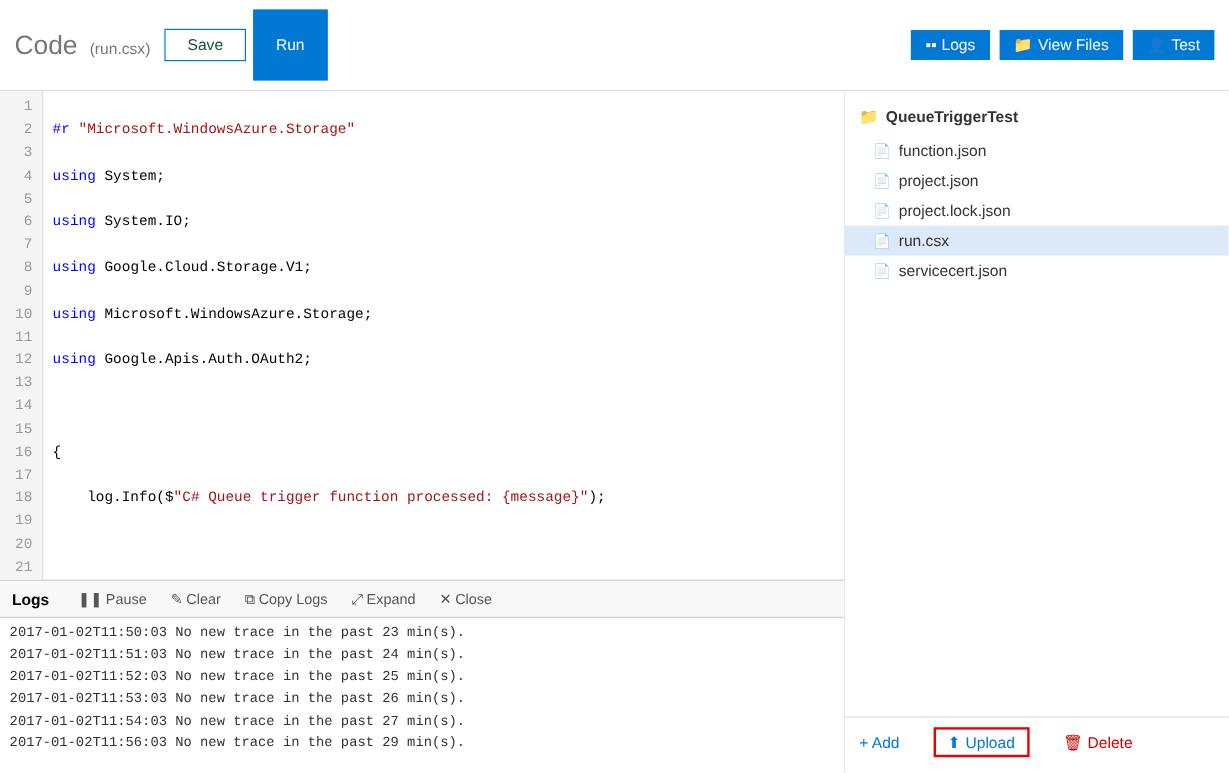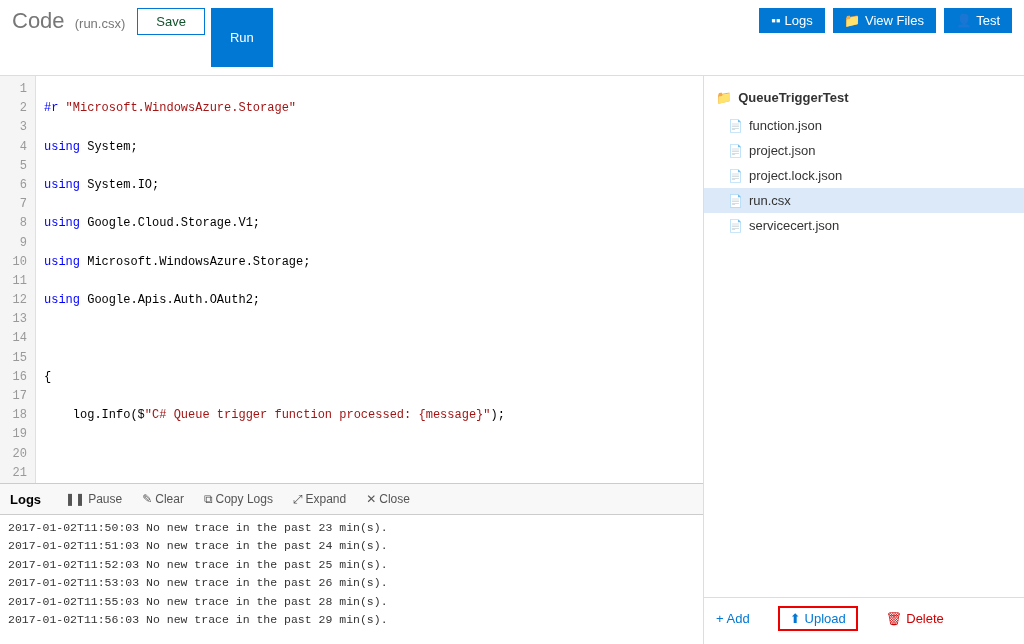--- a/index.html
+++ b/index.html
@@ -1,21 +1,21 @@
 <!DOCTYPE html>
 <html><head>
   <meta charset="utf-8">
   <style>
     * { box-sizing: border-box; margin: 0; padding: 0; }
     body { font-family: 'Segoe UI', Arial, sans-serif; font-size: 13px; background: #fff; overflow: hidden; width: 1024px; height: 644px; }
 
     
     .header {
       display: flex;
-      align-items: flex-start;
+      align-items: center;
       padding: 8px 12px;
       border-bottom: 1px solid #ddd;
       background: #fff;
     }
     .header-title {
       font-size: 22px;
       font-weight: 300;
       color: #333;
       margin-right: 12px;
     }
@@ -339,21 +339,21 @@
         <button class="logs-btn">
           <span>✕</span>
           <span>Close</span>
         </button>
       </div>
       <div class="logs-content" id="logs-content">
       <div>2017-01-02T11:50:03  No new trace in the past 23 min(s).</div>
           <div>2017-01-02T11:51:03  No new trace in the past 24 min(s).</div>
           <div>2017-01-02T11:52:03  No new trace in the past 25 min(s).</div>
           <div>2017-01-02T11:53:03  No new trace in the past 26 min(s).</div>
-          <div>2017-01-02T11:55:03  No new trace in the past 28 min(s).</div>
+          <div>2017-01-02T11:54:03  No new trace in the past 27 min(s).</div>
           <div>2017-01-02T11:56:03  No new trace in the past 29 min(s).</div>
         </div>
     </div>
 
   </div>
 
   <div class="right-panel">
     <div class="file-tree">
       <div class="file-tree-title">
         <span>📁</span>

